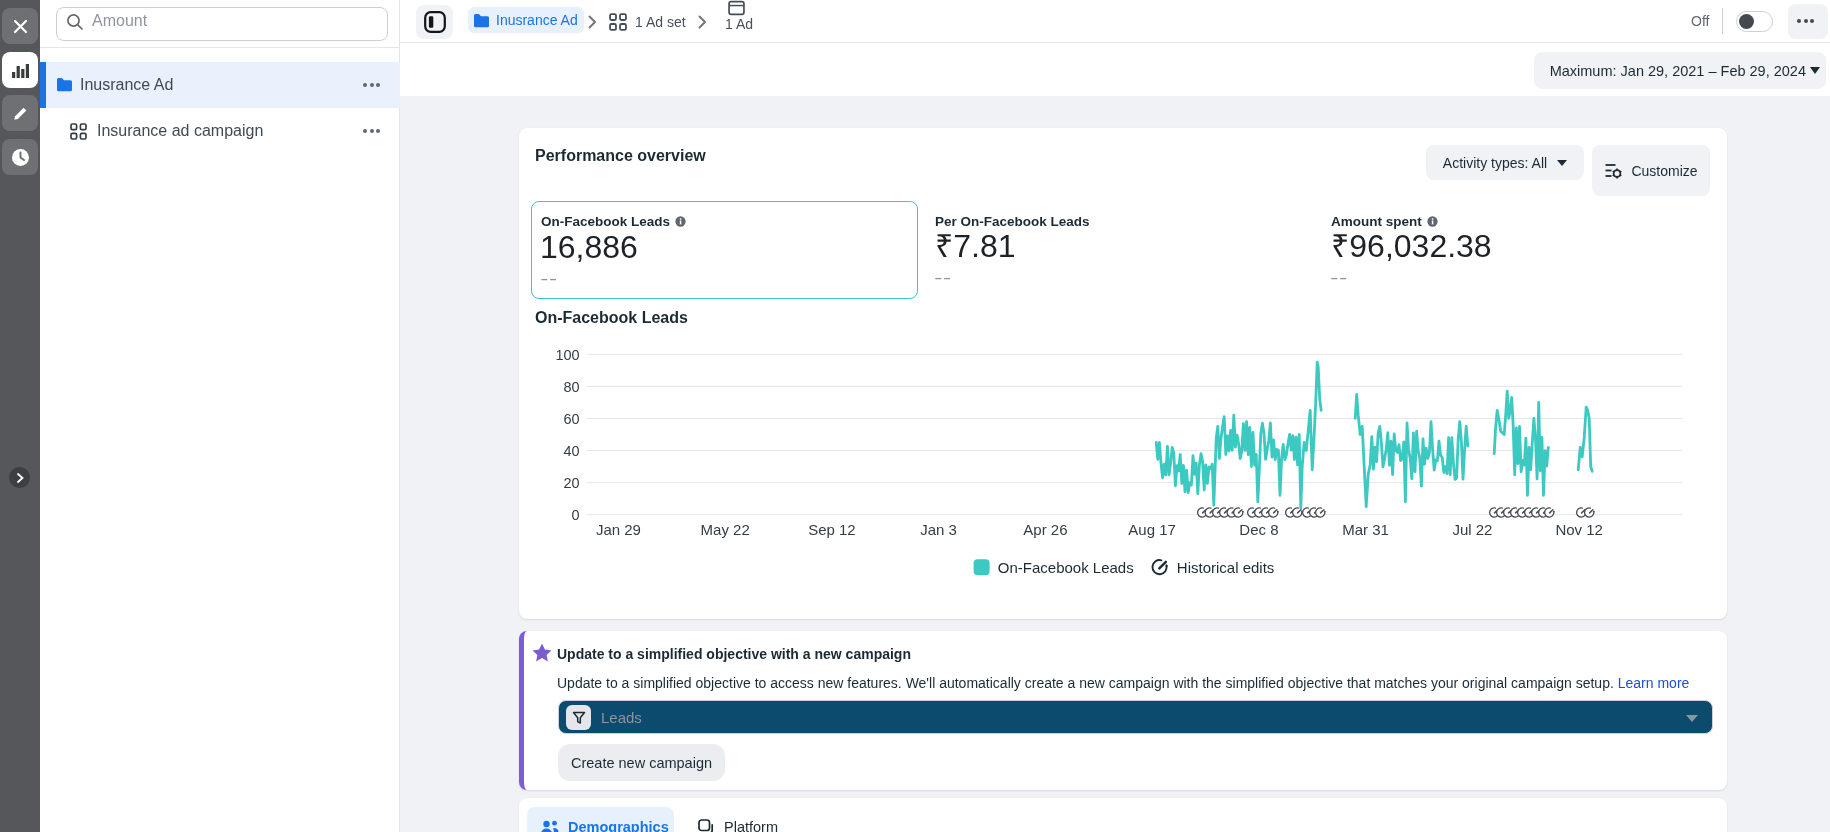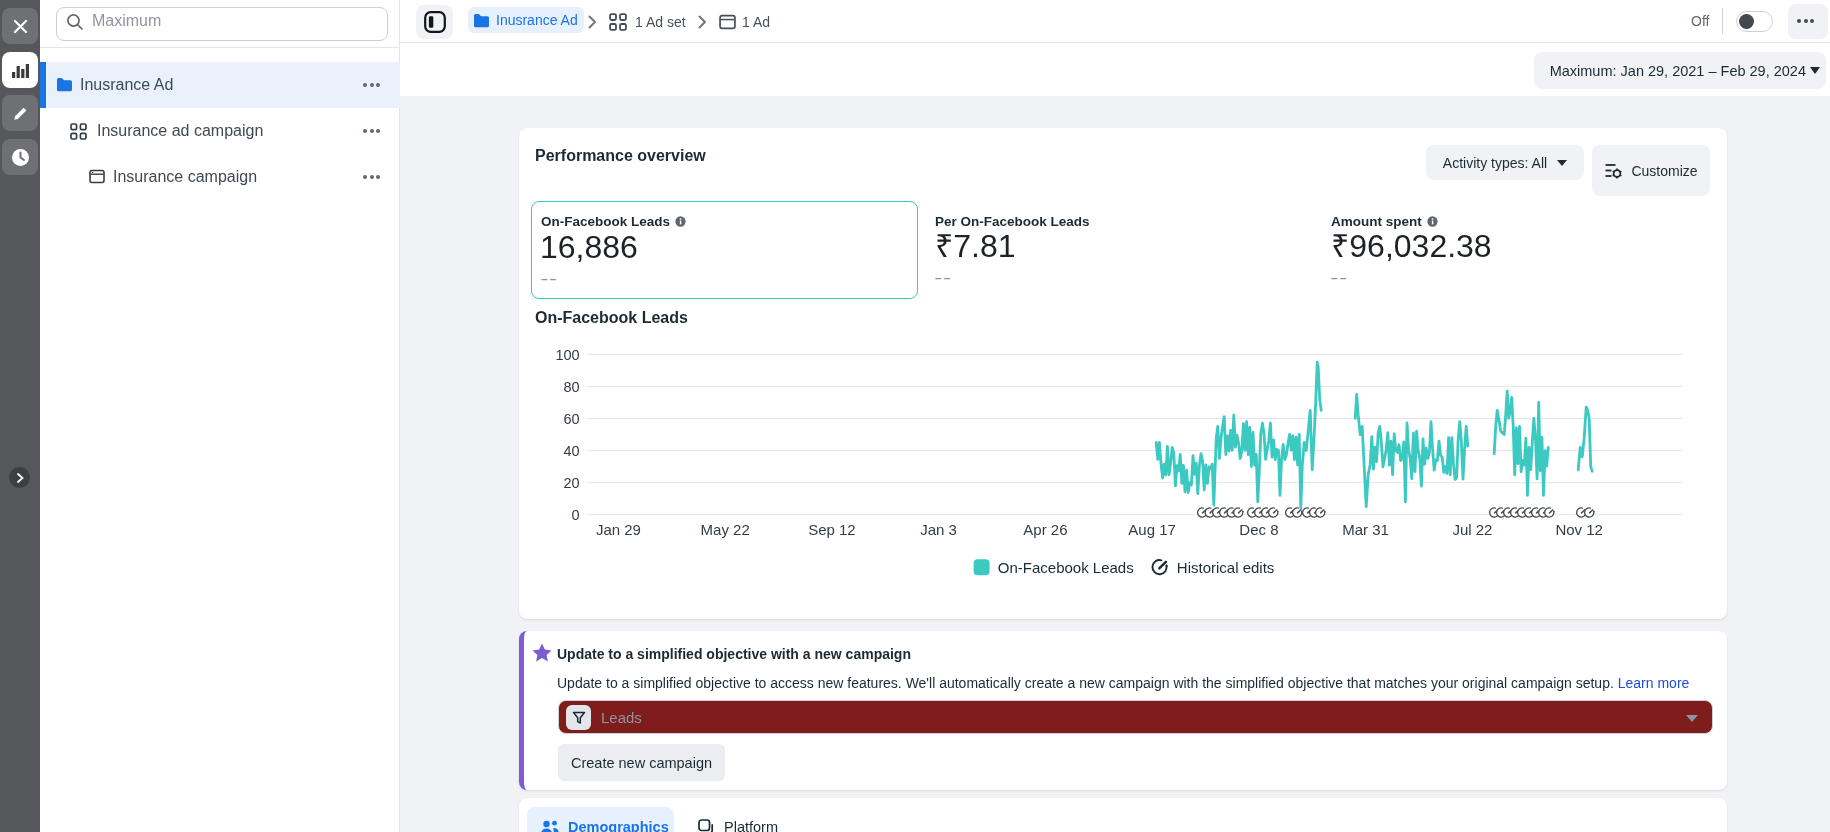--- a/index.html
+++ b/index.html
@@ -54,25 +54,25 @@
 .mtitle { font-size:13.5px; font-weight:bold; color:#1c2b33; display:flex; align-items:center; gap:5px; }
 .mval { font-size:32px; color:#1e2226; line-height:1; }
 .mdash { font-size:12px; color:#90949c; letter-spacing:2px; font-weight:bold; }
 #charttitle { left:16px; top:181px; font-size:16px; font-weight:bold; }
 
 
 #purplecard { left:119px; top:631px; width:1208px; height:159px; border-left:5px solid #7b5fd2; }
 #ptitle { left:33px; top:15px; font-size:14px; font-weight:bold; }
 #ppara { left:33px; top:44px; font-size:14px; color:#1c2b33; white-space:nowrap; }
 #ppara a { color:#1d4ed8; text-decoration:none; }
-#pselect { left:34px; top:69px; width:1155px; height:34px; background:#7f1d1d; border:1px solid #ccd0d5; border-radius:8px; }
+#pselect { left:34px; top:69px; width:1155px; height:34px; background:#0c4a6e; border:1px solid #ccd0d5; border-radius:8px; }
 #pselchip { left:7px; top:4px; width:25px; height:25px; background:#e4e6eb; border-radius:6px; display:flex; align-items:center; justify-content:center; }
 #pseltxt { left:42px; top:8px; font-size:15px; color:#8d949e; }
 #pcaret { right:14px; top:14px; width:0; height:0; border-left:6px solid transparent; border-right:6px solid transparent; border-top:7px solid #8d949e; position:absolute; }
-#pbtn { left:34px; top:113px; width:167px; height:37px; background:#ebedf0; border-radius:6px; display:flex; align-items:center; justify-content:center; font-size:14.5px; color:#1c2b33; }
+#pbtn { left:34px; top:113px; width:167px; height:37px; background:#ebedf0; border-radius:12px; display:flex; align-items:center; justify-content:center; font-size:14.5px; color:#1c2b33; }
 
 
 #botcard { left:119px; top:798px; width:1208px; height:60px; }
 #demotab { left:8px; top:9px; width:147px; height:40px; background:#e7f1fd; border-radius:8px; display:flex; align-items:center; padding-left:13px; }
 #demotab span { color:#1b74e4; font-size:14.5px; font-weight:bold; margin-left:9px; }
 #plattab { left:170px; top:9px; width:120px; height:40px; display:flex; align-items:center; padding-left:9px; }
 #plattab span { color:#1c2b33; font-size:14.5px; margin-left:9px; }
 </style>
 </head>
 <body>
@@ -111,21 +111,21 @@
         </svg>
     </div>
   </div>
 
   <div id="sidebar" class="abs">
     <div id="search" class="abs"></div>
     <svg class="abs" style="left:26px; top:13px;" width="18" height="18" viewBox="0 0 18 18">
         <circle cx="7.5" cy="7.5" r="5.6" stroke="#65676b" stroke-width="1.7" fill="none"></circle>
         <path d="M11.8 11.8 L16 16" stroke="#65676b" stroke-width="1.7" stroke-linecap="round"></path>
       </svg>
-    <div id="searchtxt" class="abs">Maximum</div>
+    <div id="searchtxt" class="abs">Amount</div>
     <div id="sidediv" class="abs"></div>
 
     <div class="trow abs" style="top:62px; background:#e9f2fc;">
       <div class="abs" style="left:0; top:0; width:6px; height:46px; background:#1b74e4;"></div>
       <svg class="abs" style="left:16px; top:15px;" width="17" height="15" viewBox="0 0 17 15">
           <path d="M1 2.5 a1.5 1.5 0 0 1 1.5 -1.5 h3.4 l2 2.2 h6.6 a1.5 1.5 0 0 1 1.5 1.5 v8 a1.5 1.5 0 0 1 -1.5 1.5 h-12 a1.5 1.5 0 0 1 -1.5 -1.5 Z" fill="#1b74e4"></path>
         </svg>
       <div class="trowtxt abs" style="left:40px;">Inusrance Ad</div>
       <div class="dots">
           <i></i>
@@ -142,33 +142,20 @@
             <rect x="10.4" y="10.4" width="5.6" height="5.6" rx="1.4"></rect>
           </g>
         </svg>
       <div class="trowtxt abs" style="left:57px;">Insurance ad campaign</div>
       <div class="dots">
           <i></i>
           <i></i>
           <i></i>
         </div>
     </div>
-    <div class="trow abs" style="top:154px;">
-      <svg class="abs" style="left:49px; top:15px;" width="16" height="15" viewBox="0 0 16 15">
-          <rect x="1" y="1.5" width="14" height="12" rx="2" fill="none" stroke="#333d46" stroke-width="1.6"></rect>
-          <path d="M1.5 5.2 h13" stroke="#333d46" stroke-width="1.4"></path>
-          <path d="M3.6 3.4 h0.1" stroke="#333d46" stroke-width="1.4" stroke-linecap="round"></path>
-        </svg>
-      <div class="trowtxt abs" style="left:73px;">Insurance campaign</div>
-      <div class="dots">
-          <i></i>
-          <i></i>
-          <i></i>
-        </div>
-    </div>
   </div>
 
   <div id="main" class="abs">
     <div id="topbar" class="abs">
       <div id="togglebtn" class="graybtn abs">
         <svg width="22" height="22" viewBox="0 0 22 22">
             <rect x="1.2" y="1.2" width="19.6" height="19.6" rx="5.5" fill="none" stroke="#11161b" stroke-width="2.2"></rect>
             <rect x="4.9" y="5.2" width="4.4" height="11.6" rx="1.2" fill="#11161b"></rect>
           </svg>
       </div>
@@ -192,21 +179,21 @@
               <rect x="10.4" y="10.4" width="5.6" height="5.6" rx="1.4"></rect>
             </g>
           </svg>
         <span style="margin-left:8px;">1 Ad set</span>
       </div>
       <div class="crumb abs" style="left:298px;">
           <svg width="9" height="14" viewBox="0 0 9 14">
             <path d="M1.5 1.5 L7 7 L1.5 12.5" stroke="#73767c" stroke-width="2" fill="none" stroke-linecap="round" stroke-linejoin="round"></path>
           </svg>
         </div>
-      <div class="crumb abs" style="left:319px;">
+      <div class="crumb abs" style="left:319px;flex-direction:column;">
         <svg width="17" height="16" viewBox="0 0 16 15">
             <rect x="1" y="1.5" width="14" height="12" rx="2" fill="none" stroke="#444d56" stroke-width="1.6"></rect>
             <path d="M1.5 5.2 h13" stroke="#444d56" stroke-width="1.4"></path>
           </svg>
         <span style="margin-left:6px;">1 Ad</span>
       </div>
       <div id="offtxt" class="abs">Off</div>
       <div id="vline" class="abs"></div>
       <div id="toggle" class="abs">
           <div id="knob" class="abs"></div>

